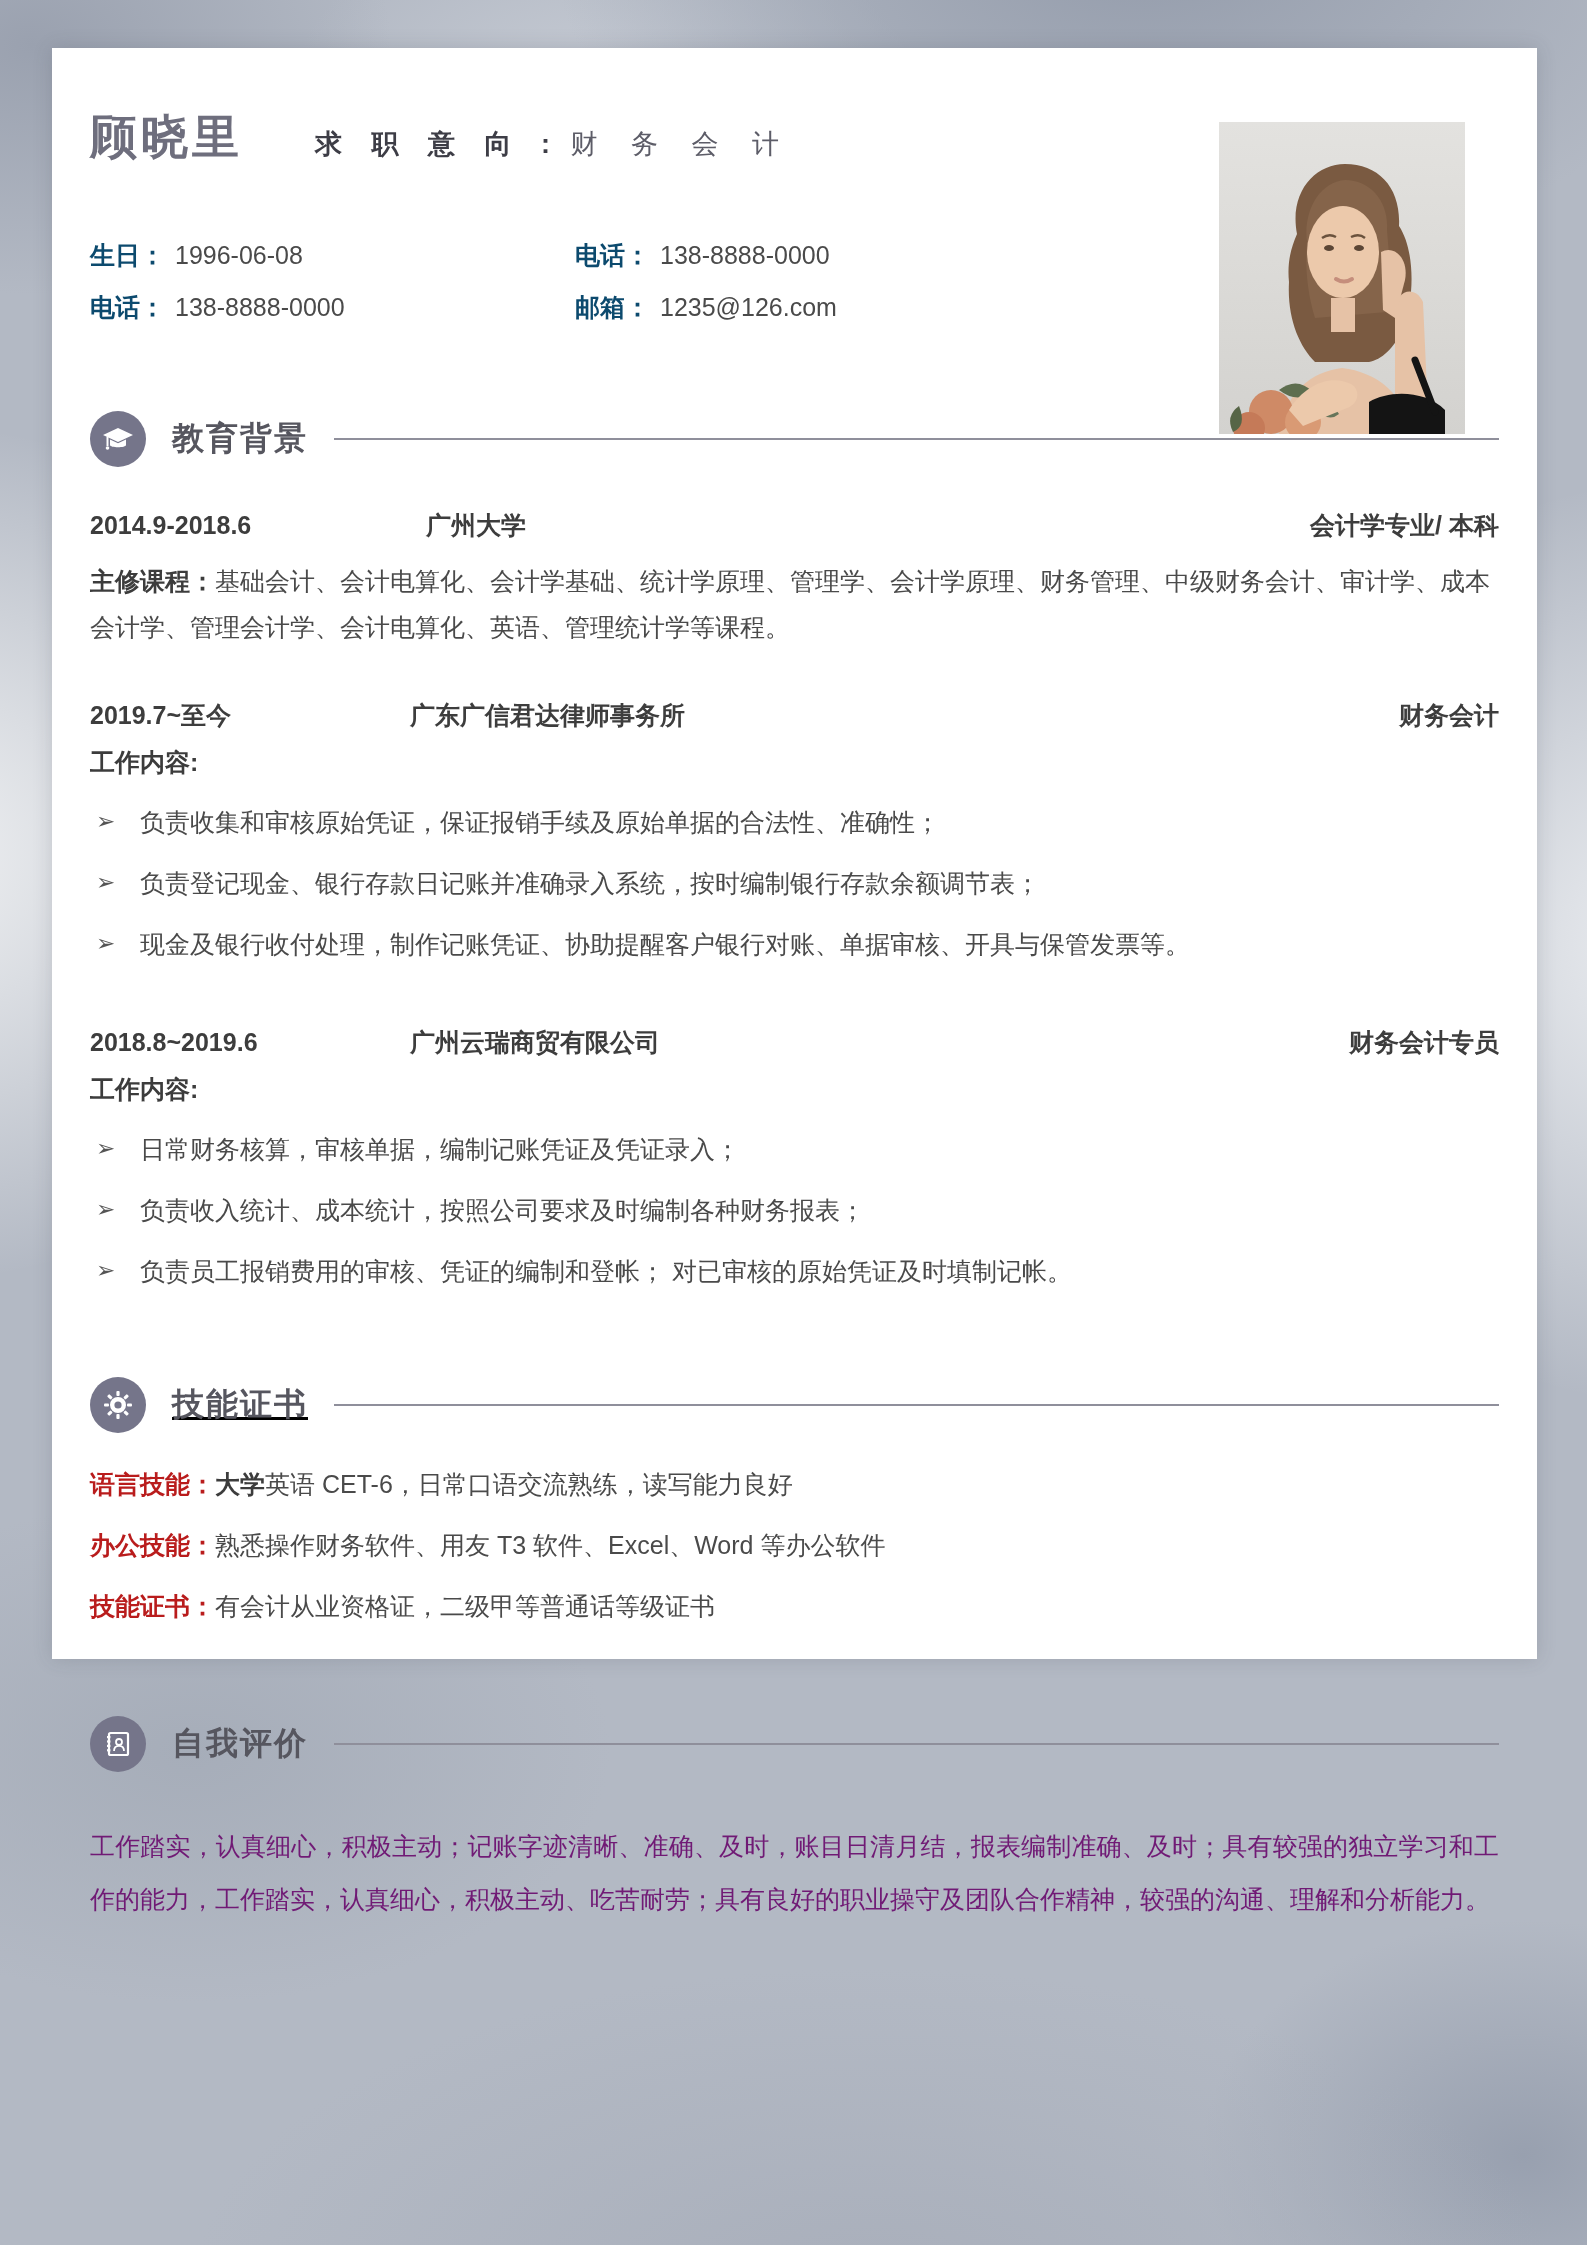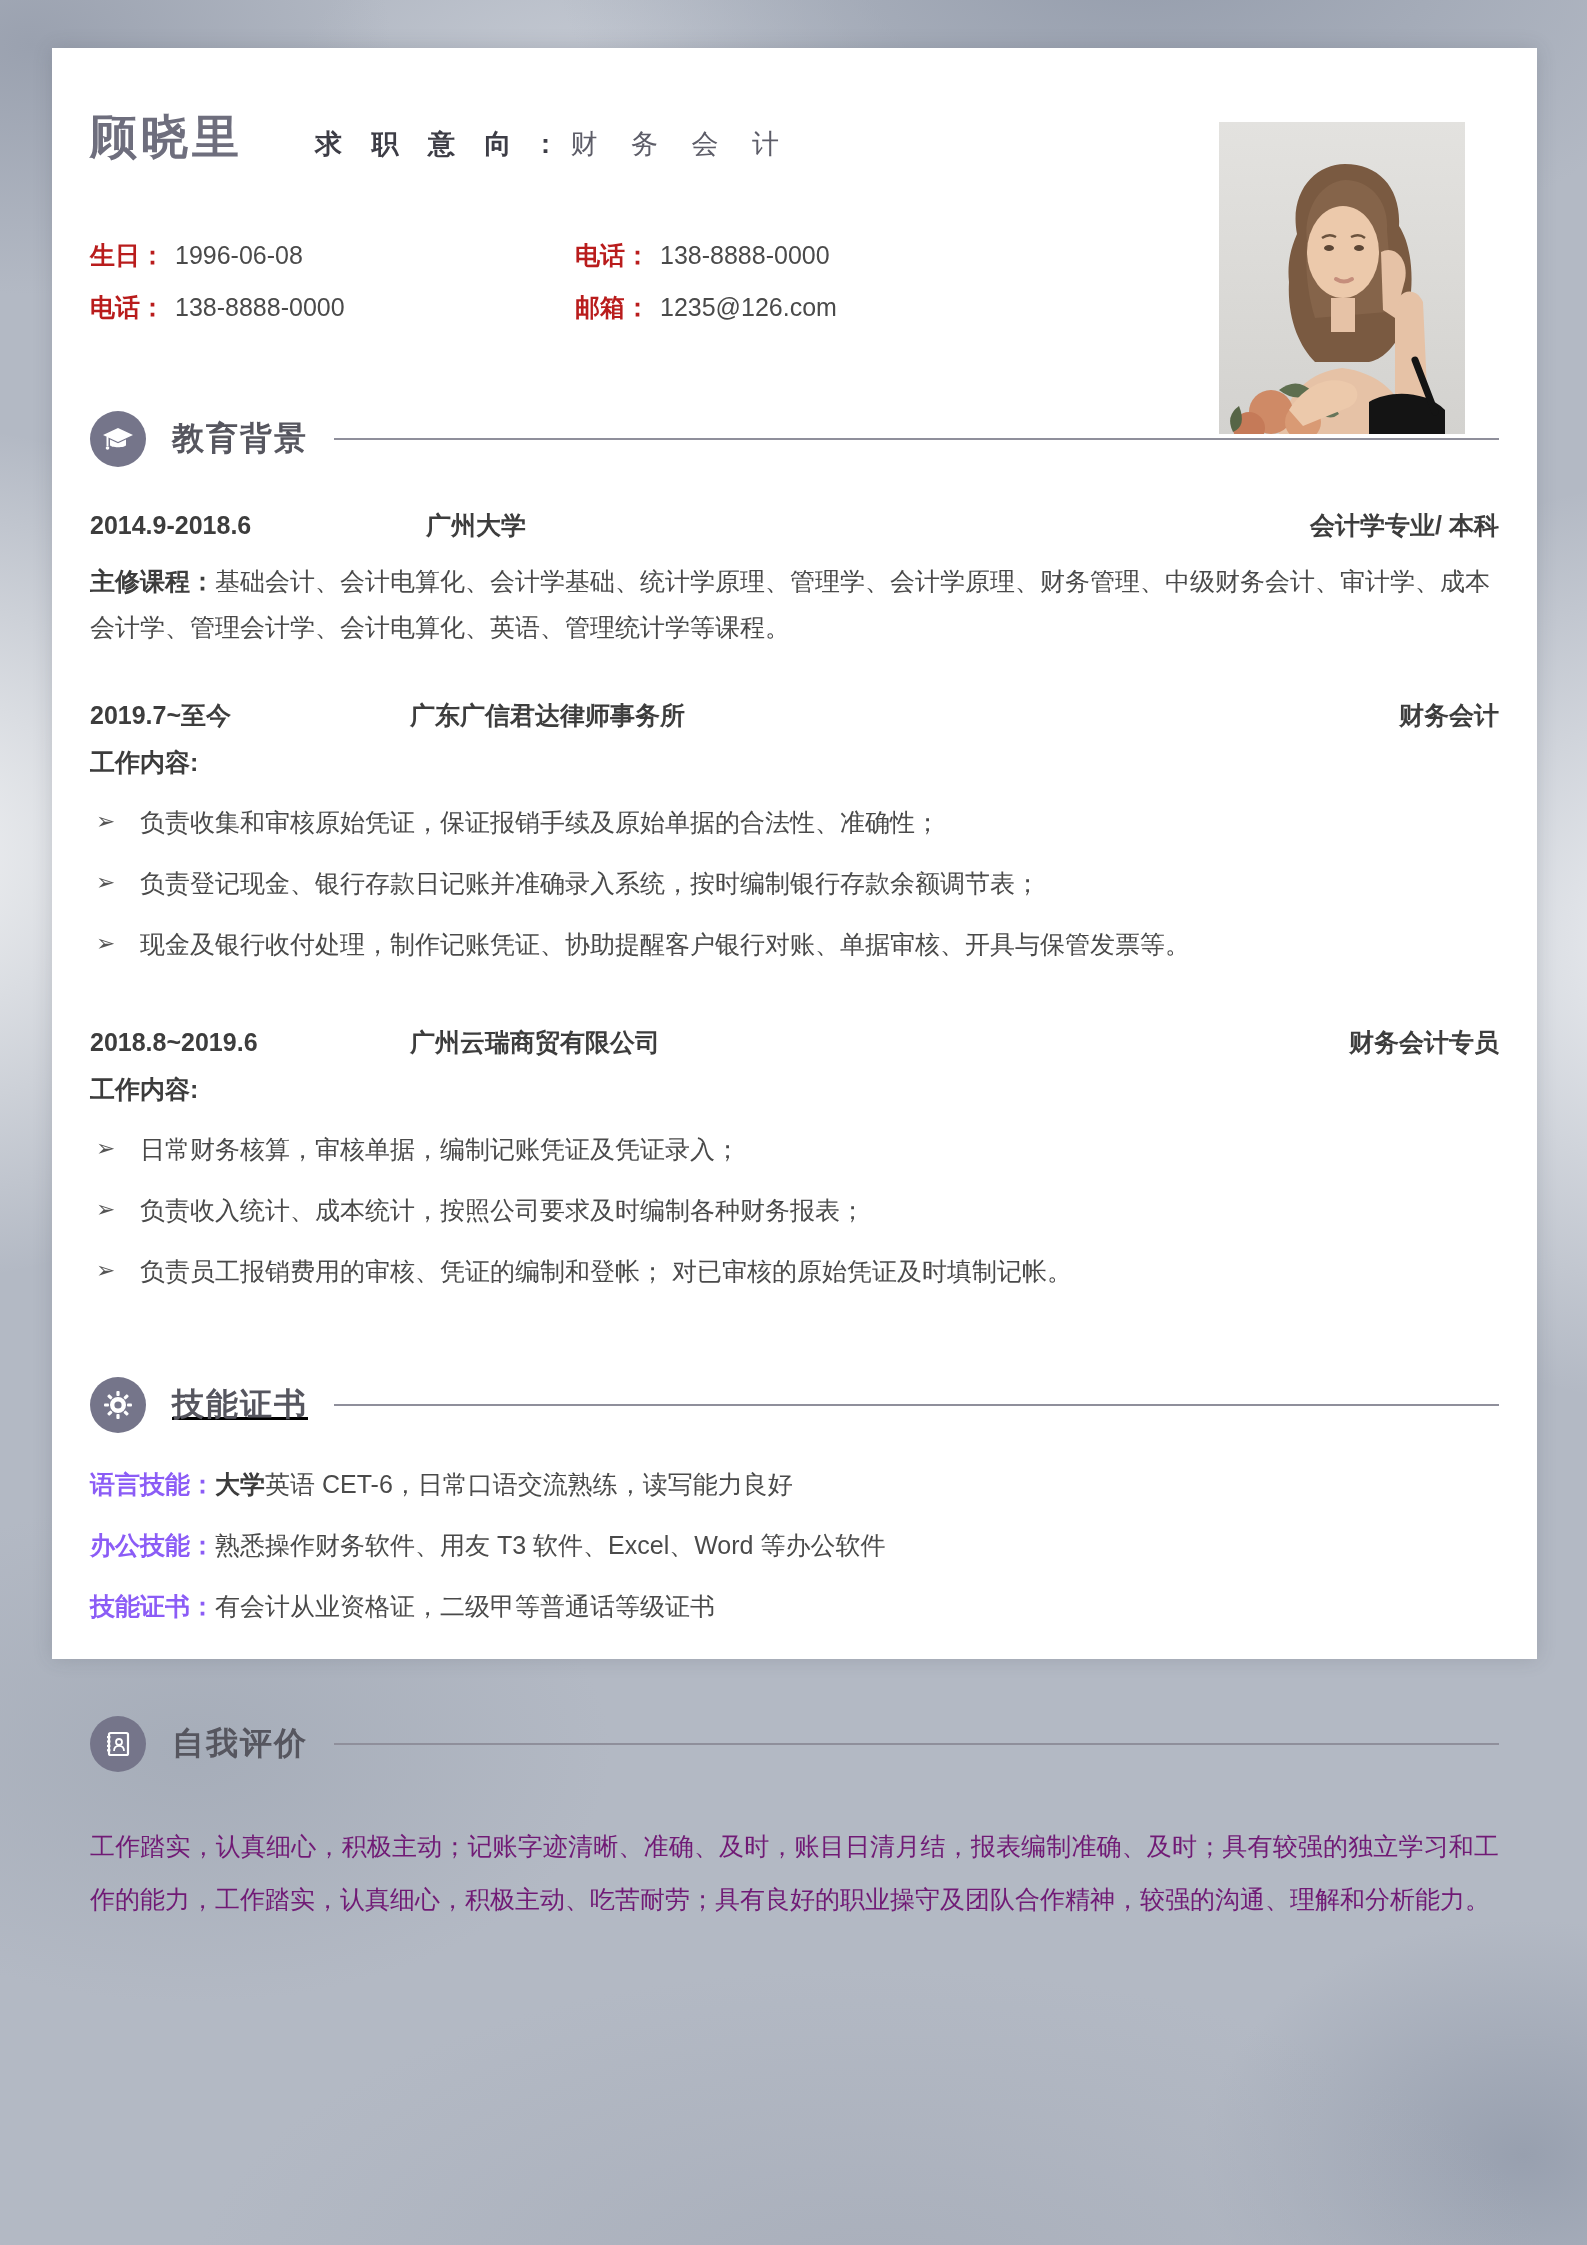--- a/index.html
+++ b/index.html
@@ -23,39 +23,39 @@
     padding:0 38px;box-sizing:border-box;
   }
   
   .header-row{display:flex;align-items:baseline;padding-top:58px;}
   .name{font-size:47px;font-weight:bold;color:#6e6e7d;letter-spacing:4px;}
   .intent{margin-left:72px;font-size:27px;}
   .intent .lbl{font-weight:bold;color:#3d3d46;letter-spacing:11px;}
   .intent .val{color:#5d5d68;letter-spacing:13px;margin-left:2px;}
   .contact{margin-top:60px;display:grid;grid-template-columns:485px auto;grid-auto-rows:52px;font-size:25px;align-items:center;width:900px;}
   .contact .cell{white-space:nowrap;}
-  .contact .lbl{font-weight:bold;color:#b91c1c;}
+  .contact .lbl{font-weight:bold;color:#0c4a6e;}
   .contact .val{color:#4a4a4a;margin-left:10px;}
   
   .photo{position:absolute;left:1167px;top:74px;width:246px;height:312px;background:#dadada;overflow:hidden;}
   
   .sec{display:flex;align-items:center;}
   .sec .badge{width:56px;height:56px;border-radius:50%;background:#75758a;display:flex;align-items:center;justify-content:center;flex:0 0 56px;}
   .sec .stitle{font-size:32px;font-weight:bold;color:#56565f;margin-left:26px;letter-spacing:2px;white-space:nowrap;}
   .sec .rule{flex:1 1 auto;height:2px;background:#8f8f9b;margin-left:26px;}
   
   .rowhead{display:grid;grid-template-columns:320px 1fr auto;font-size:25px;font-weight:bold;color:#3d3d3d;align-items:baseline;}
   .rowhead .mid{justify-self:start;}
   .para{font-size:25px;color:#4a4a4a;line-height:1.85;}
   .para .blbl{font-weight:bold;color:#3c3c3c;}
   .dutylbl{font-size:25px;font-weight:bold;color:#3c3c3c;margin-top:14px;}
   .bullet{display:flex;font-size:25px;color:#4a4a4a;margin-top:26px;line-height:1.4;}
   .bullet .arrow{flex:0 0 auto;width:44px;padding-left:6px;color:#555;font-size:23px;}
   .skill-line{font-size:25px;color:#4a4a4a;line-height:1.4;margin-top:26px;}
-  .skill-line .lbl{font-weight:bold;color:#8b5cf6;}
+  .skill-line .lbl{font-weight:bold;color:#b91c1c;}
   .skill-line .bp{font-weight:bold;color:#3c3c3c;}
   .eval{font-size:25px;color:#701a75;line-height:2.15;margin-top:48px;text-align:justify;}
   .mt-edu{margin-top:78px;align-items:center;}
   .mt-rowhead{margin-top:42px;gap:16px;}
   .mt-courses{margin-top:16px;}
   .mt-exp{margin-top:96px;}
   .mt-job1{margin-top:48px;}
   .mt-job2{margin-top:64px;}
   .mt-skills{margin-top:88px;text-decoration:underline;}
   .mt-skillbody{margin-top:34px;}

